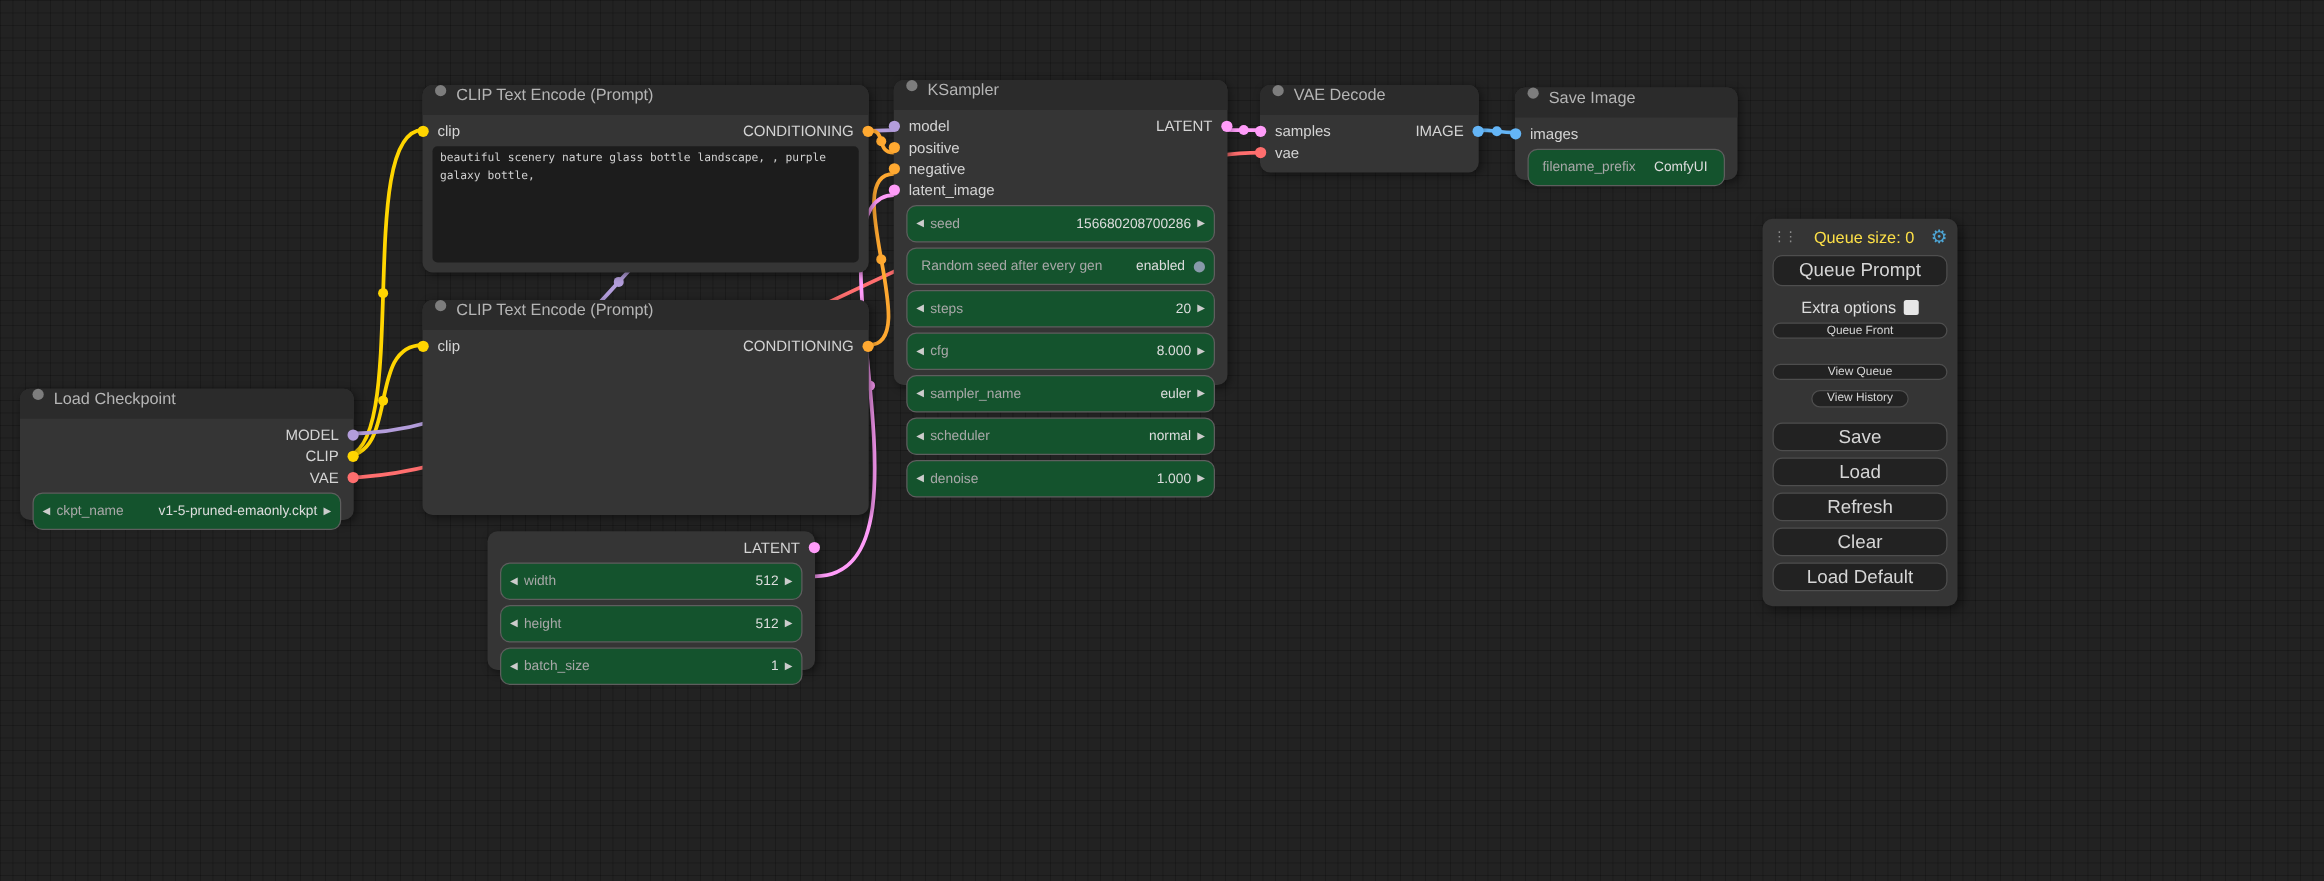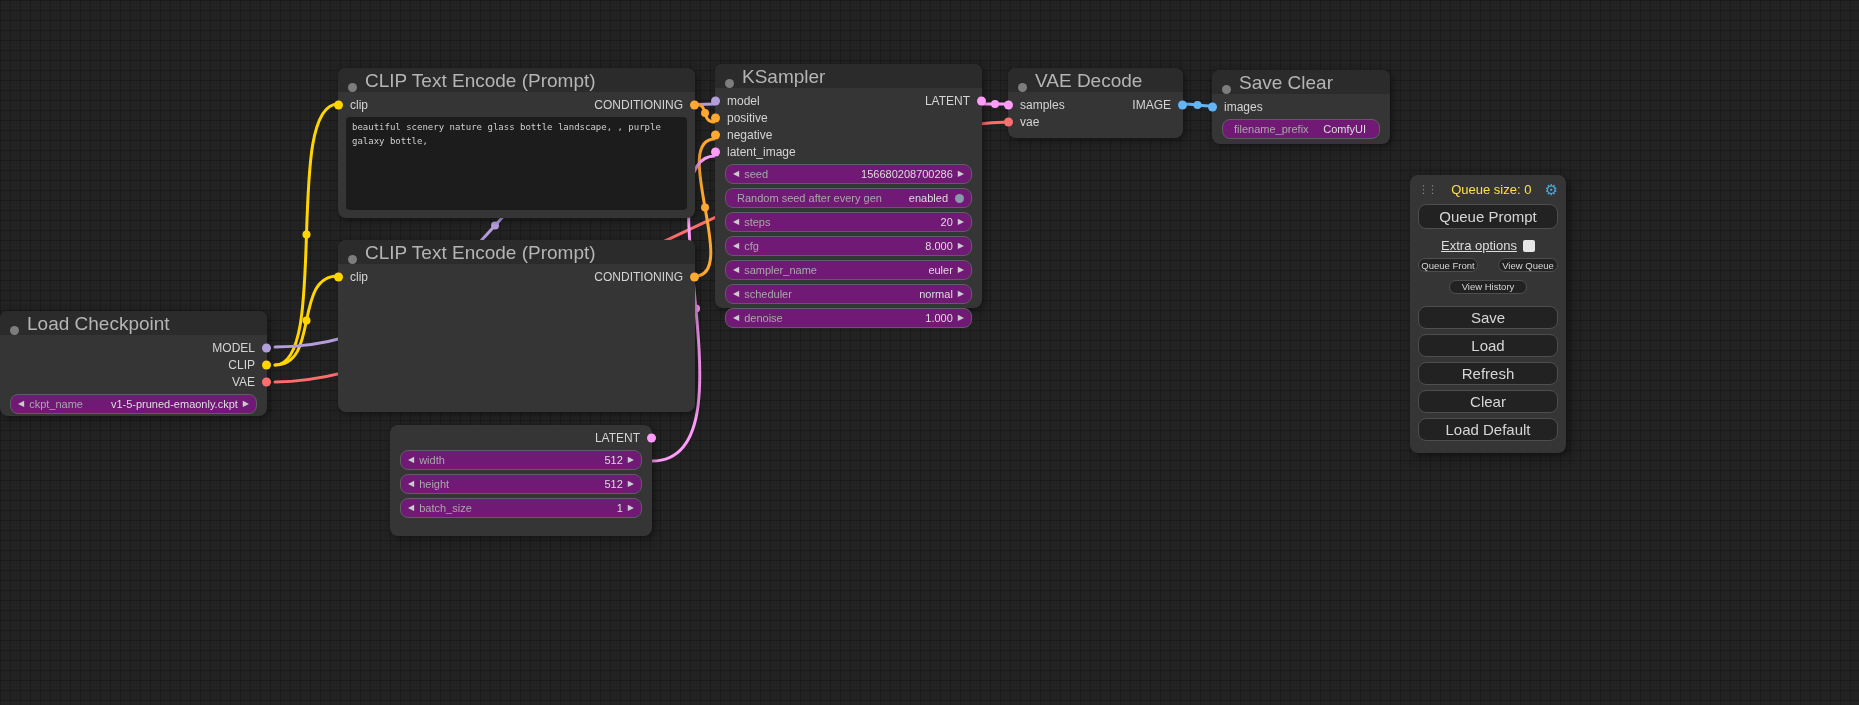--- a/index.html
+++ b/index.html
@@ -20,40 +20,40 @@
 
   
   .node {
     position:absolute; z-index:2;
     background:#353535; border-radius:8px;
     box-shadow:2px 2px 7px rgba(0,0,0,0.45);
     color:#cfcfcf;
   }
   .node-title {
     height:24px; background:#2b2b2b; border-radius:8px 8px 0 0;
-    display:flex; align-items:flex-end; gap:8px; padding:0 10px;
-    font-size:19px; color:#b5b5b5; white-space:nowrap;
+    display:flex; align-items:flex-start; gap:8px; padding:0 10px;
+    font-size:13px; color:#b5b5b5; white-space:nowrap;
   }
   .collapse-dot { width:9px; height:9px; border-radius:50%; background:#7d7d7d; flex:none; }
 
   .ports { padding-top:4px; }
   .port-row {
     height:17px; display:flex; align-items:center; justify-content:space-between;
     padding:0 12px; position:relative; font-size:12px; color:#d4d4d4; white-space:nowrap;
   }
   .port-row.out-only { justify-content:flex-end; }
   .dot {
     position:absolute; width:9px; height:9px; border-radius:50%;
     top:50%; transform:translateY(-50%); display:inline-block;
   }
   .dot.in  { left:-4px; }
   .dot.out { right:-4px; }
 
   .widget {
-    height:20px; margin:4px 10px 0; background:#701a75;
+    height:30px; margin:4px 10px 0; background:#14532d;
     border:1px solid #5e5e5e; border-radius:8px;
     display:flex; align-items:center; padding:0 7px;
     font-size:11px; gap:5px; white-space:nowrap; overflow:hidden;
   }
   .w-arrow { font-size:8px; color:#cccccc; line-height:1; flex:none; }
   .w-label { color:#a8a8a8; flex:1; overflow:hidden; }
   .w-value { color:#dddddd; }
   .toggle-dot { width:9px; height:9px; border-radius:50%; flex:none; margin-left:2px; }
 
   .prompt-box {
@@ -76,23 +76,23 @@
   .gear { font-size:15px; line-height:1; }
 
   .btn {
     display:block; width:100%; background:#222;
     border:1px solid #4e4e4e; border-radius:8px; color:#d6d6d6;
     text-align:center; font-family:inherit; cursor:pointer;
   }
   .btn.queue { height:25px; font-size:15px; margin-top:5px; }
   .btn.big   { height:23px; font-size:15px; margin-top:5px; }
   .btn.big.first { margin-top:12px; }
-  .extra-row { display:flex; align-items:center; justify-content:center; gap:6px; margin-top:9px; font-size:13px;text-decoration:underline; }
+  .extra-row { display:flex; align-items:center; justify-content:center; gap:6px; margin-top:9px; font-size:13px; }
   .checkbox { width:12px; height:12px; background:#e6e6e6; border-radius:2px; flex:none; }
-  .small-row { display:flex; gap:20px; margin-top:5px; }
+  .small-row { display:flex; gap:20px; margin-top:5px;flex-direction:column; }
   .btn.small { font-size:9.5px; height:14px; line-height:11px; border-radius:8px; flex:1; padding:0 2px; }
   .vh-wrap { text-align:center; margin-top:4px; }
   .btn.vh { display:inline-block; width:auto; padding:0 12px; font-size:9.5px; height:14px; line-height:11px; border-radius:8px; }
 </style>
 </head>
 <body>
 
 <svg class="wires" width="1859" height="705">
   <path d="M 275 365 C 330 365 283 104 338 104" stroke="#FFD500"></path>
   <path d="M 275 365 C 320 365 293 276 338 276" stroke="#FFD500"></path>
@@ -108,21 +108,21 @@
   <circle cx="306.5" cy="320.5" r="4" fill="#FFD500"></circle>
   <circle cx="495" cy="225.5" r="4" fill="#B39DDB"></circle>
   <circle cx="641.5" cy="252" r="4" fill="#FF6E6E"></circle>
   <circle cx="705" cy="113" r="4" fill="#FFA931"></circle>
   <circle cx="705" cy="207.5" r="4" fill="#FFA931"></circle>
   <circle cx="696" cy="308.5" r="4" fill="#FF9CF9"></circle>
   <circle cx="995" cy="104" r="4" fill="#FF9CF9"></circle>
   <circle cx="1197.5" cy="105" r="4" fill="#64B5F6"></circle>
 </svg>
 
-<div class="node" style="left:0; top:311px; width:267px; height:105px;">
+<div class="node" style="left:16px; top:311px; width:267px; height:105px;">
   <div class="node-title">
     <span class="collapse-dot"></span>
     <span>Load Checkpoint</span>
   </div>
   <div class="ports">
     <div class="port-row out-only">
       <span>MODEL</span>
       <i class="dot out" style="background: rgb(179, 157, 219);"></i>
     </div>
     <div class="port-row out-only">
@@ -283,21 +283,21 @@
     <div class="port-row">
       <i class="dot in" style="background: rgb(255, 110, 110);"></i>
       <span>vae</span>
     </div>
   </div>
 </div>
 
 <div class="node" style="left:1212px; top:70px; width:178px; height:74px;">
   <div class="node-title">
     <span class="collapse-dot"></span>
-    <span>Save Clear</span>
+    <span>Save Image</span>
   </div>
   <div class="ports">
     <div class="port-row">
       <i class="dot in" style="background: rgb(100, 181, 246);"></i>
       <span>images</span>
     </div>
   </div>
   <div class="widget">
     <span class="w-label" style="padding-left:4px">filename_prefix</span>
     <span class="w-value" style="padding-right:6px">ComfyUI</span>

